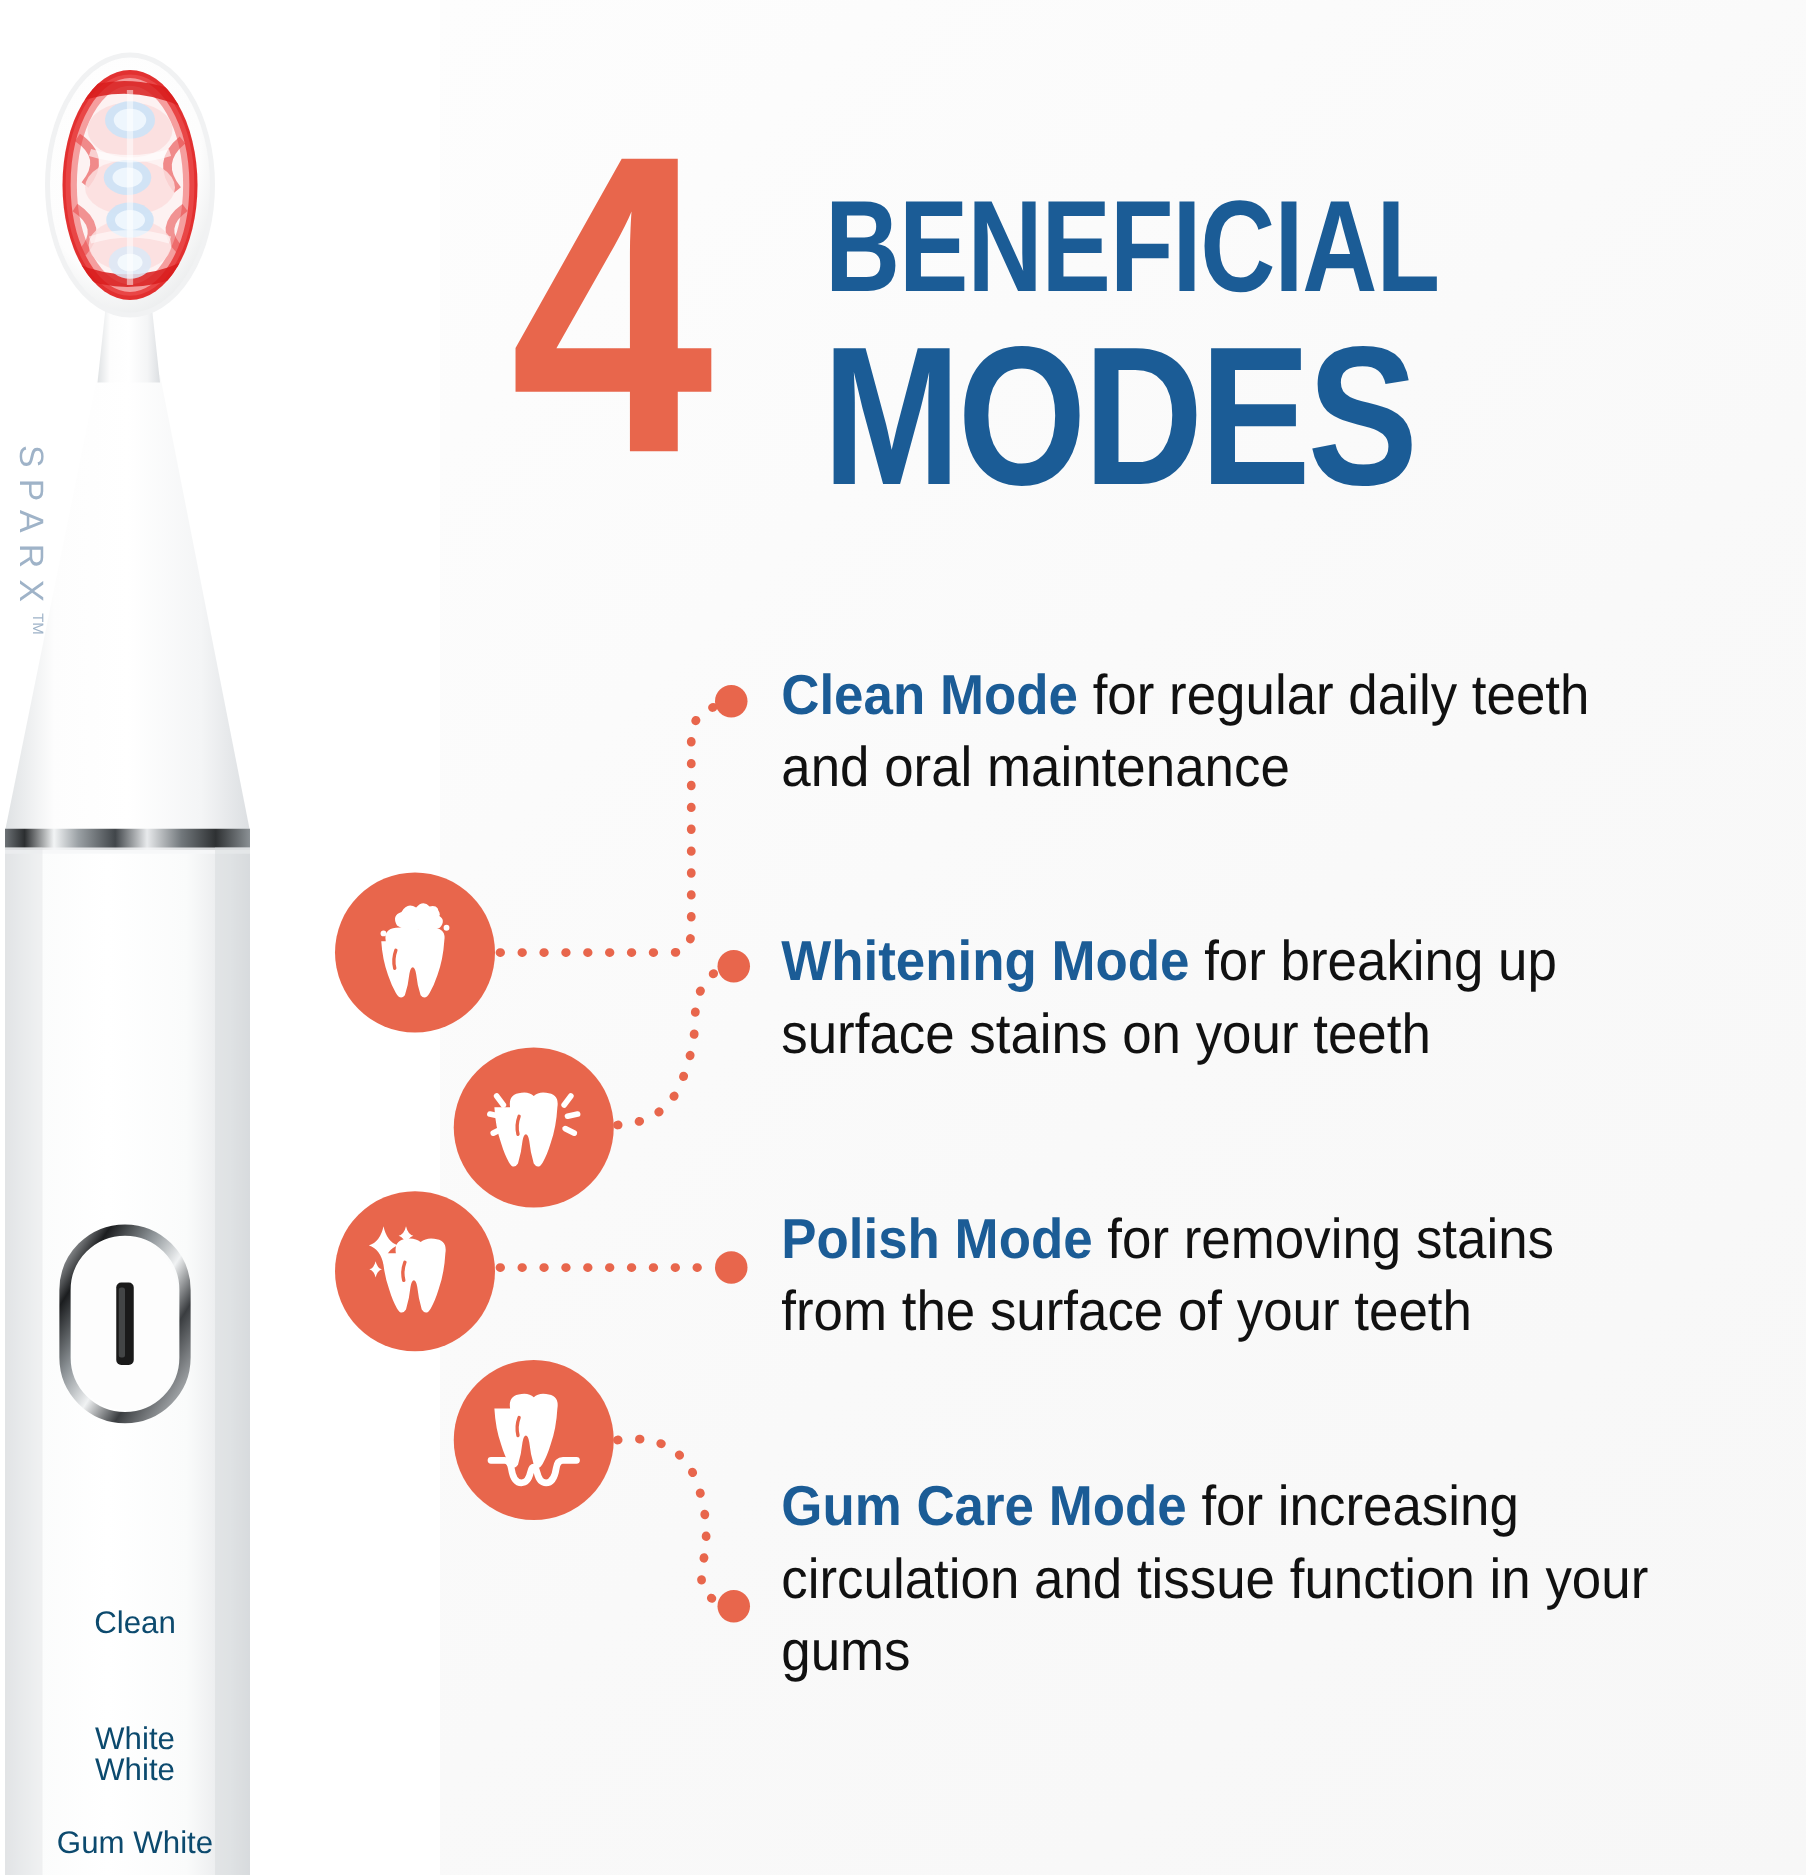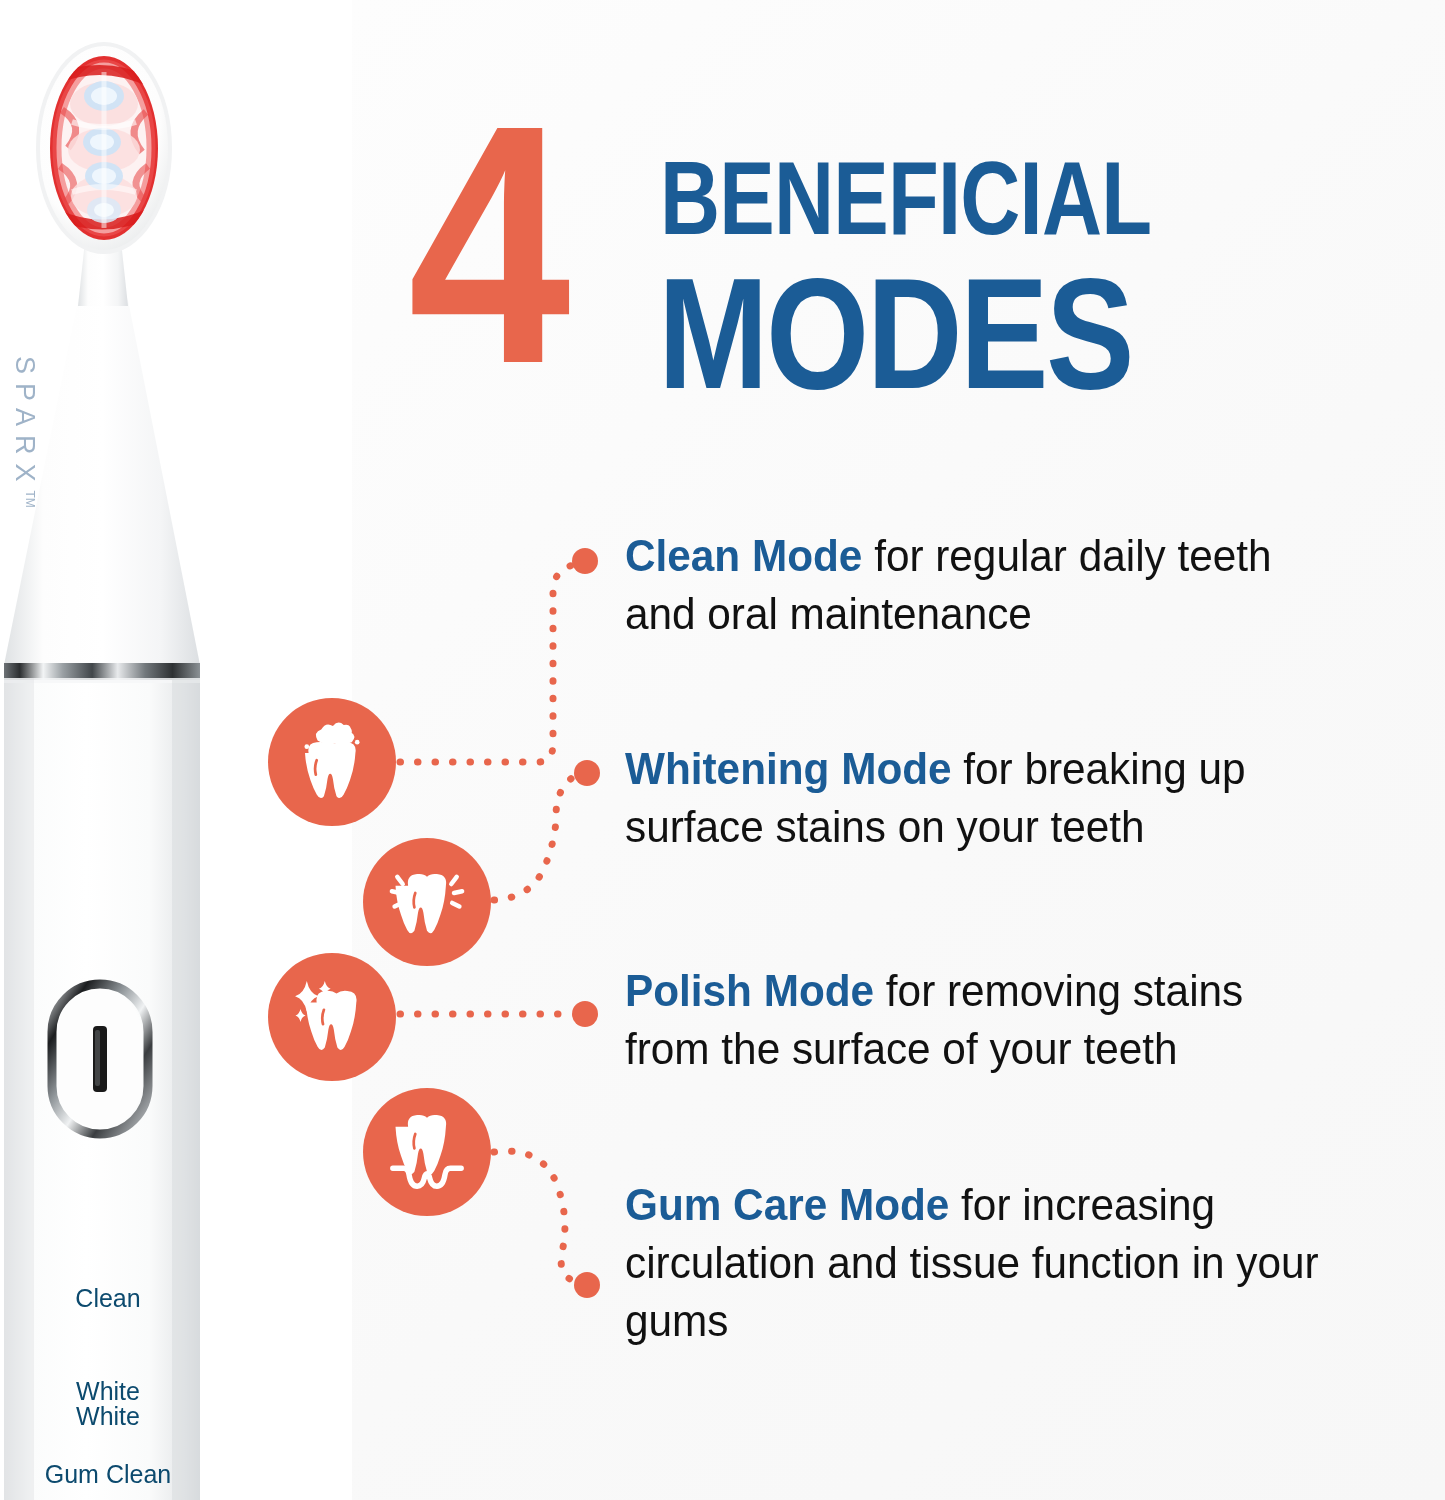--- a/index.html
+++ b/index.html
@@ -248,21 +248,21 @@
     <path d="M172 678 L200 678 L200 1500 L172 1500 Z" fill="#d9dcdf" opacity="0.55"></path>
   </svg>
 
   <div class="brand-mark">
     <span>SPARX</span><sup>TM</sup>
   </div>
 
   <div class="handle-label lbl-clean">Clean</div>
   <div class="handle-label lbl-white">White</div>
   <div class="handle-label lbl-polish">White</div>
-  <div class="handle-label lbl-gumcare">Gum Clean</div>
+  <div class="handle-label lbl-gumcare">Gum White</div>
 
   <div class="headline">
     <div class="big-four">4</div>
     <div class="word-beneficial">BENEFICIAL</div>
     <div class="word-modes">MODES</div>
   </div>
 
   <svg class="connectors" viewBox="0 0 1445 1500">
     <g fill="none" stroke="#E8664C" stroke-width="7" stroke-linecap="round" stroke-dasharray="0.5 17">
 

